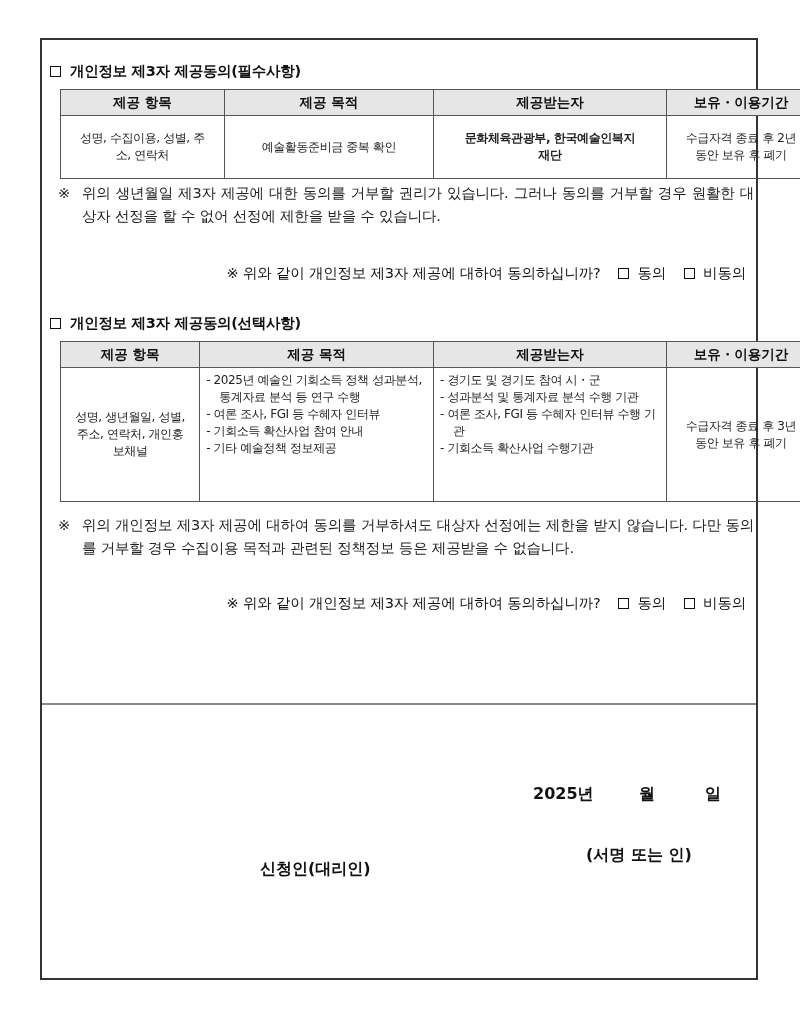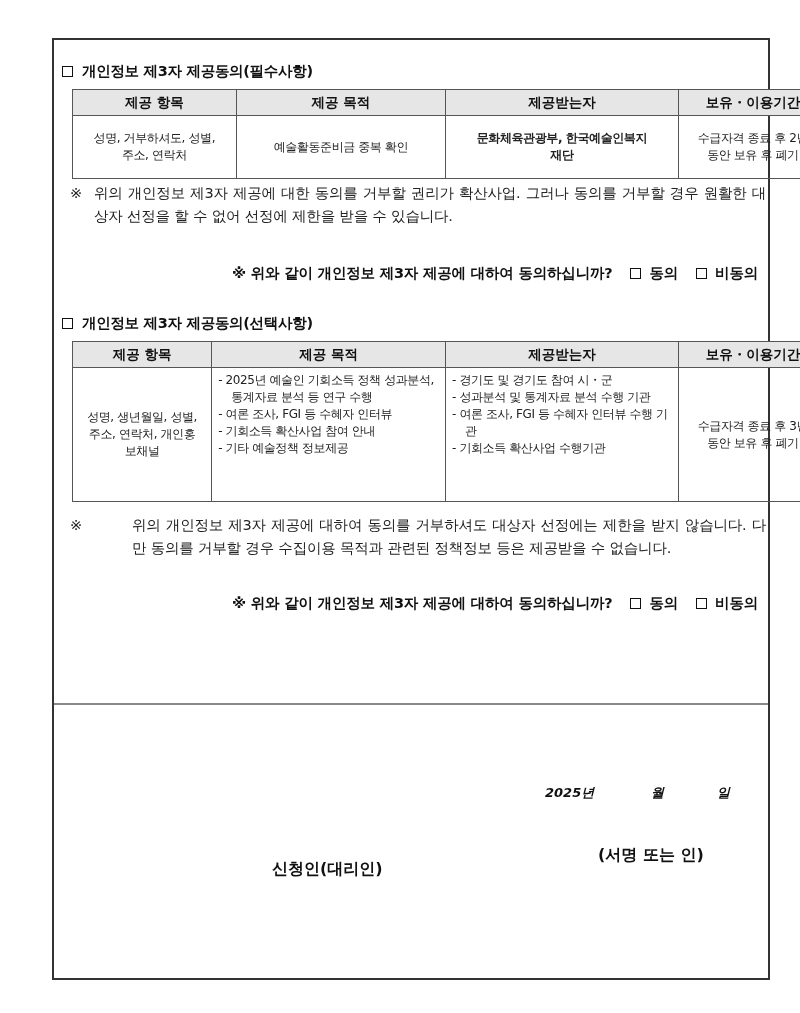--- a/index.html
+++ b/index.html
@@ -1,31 +1,31 @@
 <!DOCTYPE html>
 <html><head>
 <meta charset="utf-8">
 <style>
   html, body { margin: 0; padding: 0; background: #ffffff; }
   body { width: 800px; height: 1013px; position: relative; font-family: "DejaVu Sans", "Liberation Sans", sans-serif; color: #111; }
-  .frame { position: absolute; left: 52px; top: 38px; width: 718px; height: 942px; border: 2px solid #333; box-sizing: border-box; }
+  .frame { position: absolute; left: 40px; top: 38px; width: 718px; height: 942px; border: 2px solid #333; box-sizing: border-box; }
   .divider { position: absolute; left: 0; right: 0; top: 663px; border-top: 2px solid #888; }
   .sec-title { position: absolute; left: 8px; font-size: 14.5px; font-weight: bold; letter-spacing: -0.3px; display: flex; align-items: center; }
   .box { display: inline-block; width: 11px; height: 11px; border: 1.6px solid #111; margin-right: 9px; box-sizing: border-box; }
   table.t { position: absolute; left: 18px; width: 756px; border-collapse: collapse; font-size: 12px; letter-spacing: -0.4px; }
   table.t th { background: #e6e6e6; font-size: 13.5px; font-weight: bold; height: 25px; border: 1px solid #555; letter-spacing: 0; padding: 0; }
   table.t td { border: 1px solid #555; text-align: center; vertical-align: middle; line-height: 17px; padding: 3px 4px; color: #222; }
   table.t td.list { text-align: left; vertical-align: top; padding: 4px 6px; border-radius: 16px; }
   .li { padding-left: 13px; text-indent: -13px; }
   .note { position: absolute; left: 16px; width: 696px; font-size: 14.5px; line-height: 23px; color: #222; letter-spacing: -0.2px; text-align: justify; }
   .note .mark { display: inline-block; width: 24px; }
-  .q { position: absolute; right: 10px; font-size: 14.5px; font-weight: bold; display: flex; align-items: flex-end; letter-spacing: -0.2px; }
+  .q { position: absolute; right: 10px; font-size: 14.5px; font-weight: normal; display: flex; align-items: flex-end; letter-spacing: -0.2px; }
   .q .opt { display: inline-flex; align-items: center; margin-left: 18px; }
   .q .box { margin-right: 8px; }
-  .date { position: absolute; font-size: 13px; font-weight: bold; font-style: italic; }
+  .date { position: absolute; font-size: 16px; font-weight: bold; }
   .sig { position: absolute; font-size: 16px; font-weight: bold; }
 </style>
 </head>
 <body>
 
 <div class="frame">
 
   <div class="sec-title" style="top:22px;">
     <span class="box"></span>
     <span>개인정보 제3자 제공동의(필수사항)</span>
@@ -39,32 +39,32 @@
         <col style="width:134px">
       </colgroup>
     <tbody>
         <tr>
       <th>제공 항목</th>
       <th>제공 목적</th>
       <th>제공받는자</th>
       <th>보유・이용기간</th>
     </tr>
     <tr style="height:63px;">
-      <td style="padding:3px 14px;">성명, 거부하셔도, 성별, 주소, 연락처</td>
+      <td style="padding:3px 14px;">성명, 수집이용, 성별, 주소, 연락처</td>
       <td style="padding:3px 26px;">예술활동준비금 중복 확인</td>
       <td style="padding:3px 30px;font-weight:bold;">문화체육관광부, 한국예술인복지재단</td>
       <td style="padding:3px 14px;">수급자격 종료 후 2년 동안 보유 후 폐기</td>
     </tr>
   </tbody>
     </table>
 
   <div class="note" style="top:142px;">
     <div style="display:flex;">
       <span class="mark">※</span>
-      <span style="flex:1;">위의 개인정보 제3자 제공에 대한 동의를 거부할 권리가 확산사업. 그러나 동의를 거부할 경우 원활한 대상자 선정을 할 수 없어 선정에 제한을 받을 수 있습니다.</span>
+      <span style="flex:1;">위의 생년월일 제3자 제공에 대한 동의를 거부할 권리가 있습니다. 그러나 동의를 거부할 경우 원활한 대상자 선정을 할 수 없어 선정에 제한을 받을 수 있습니다.</span>
     </div>
   </div>
 
   <div class="q" style="top:224px;">
     <span>※ 위와 같이 개인정보 제3자 제공에 대하여 동의하십니까?</span>
     <span class="opt">
       <span class="box"></span>
       <span>동의</span>
     </span>
     <span class="opt">
@@ -107,21 +107,21 @@
         <div class="li">- 기회소득 확산사업 수행기관</div>
       </td>
       <td style="padding:3px 14px;">수급자격 종료 후 3년 동안 보유 후 폐기</td>
     </tr>
   </tbody>
     </table>
 
   <div class="note" style="top:474px;">
     <div style="display:flex;">
       <span class="mark">※</span>
-      <span style="flex:1;margin-left:38px;">위의 개인정보 제3자 제공에 대하여 동의를 거부하셔도 대상자 선정에는 제한을 받지 않습니다. 다만 동의를 거부할 경우 수집이용 목적과 관련된 정책정보 등은 제공받을 수 없습니다.</span>
+      <span style="flex:1;">위의 개인정보 제3자 제공에 대하여 동의를 거부하셔도 대상자 선정에는 제한을 받지 않습니다. 다만 동의를 거부할 경우 수집이용 목적과 관련된 정책정보 등은 제공받을 수 없습니다.</span>
     </div>
   </div>
 
   <div class="q" style="top:554px;">
     <span>※ 위와 같이 개인정보 제3자 제공에 대하여 동의하십니까?</span>
     <span class="opt">
       <span class="box"></span>
       <span>동의</span>
     </span>
     <span class="opt">

